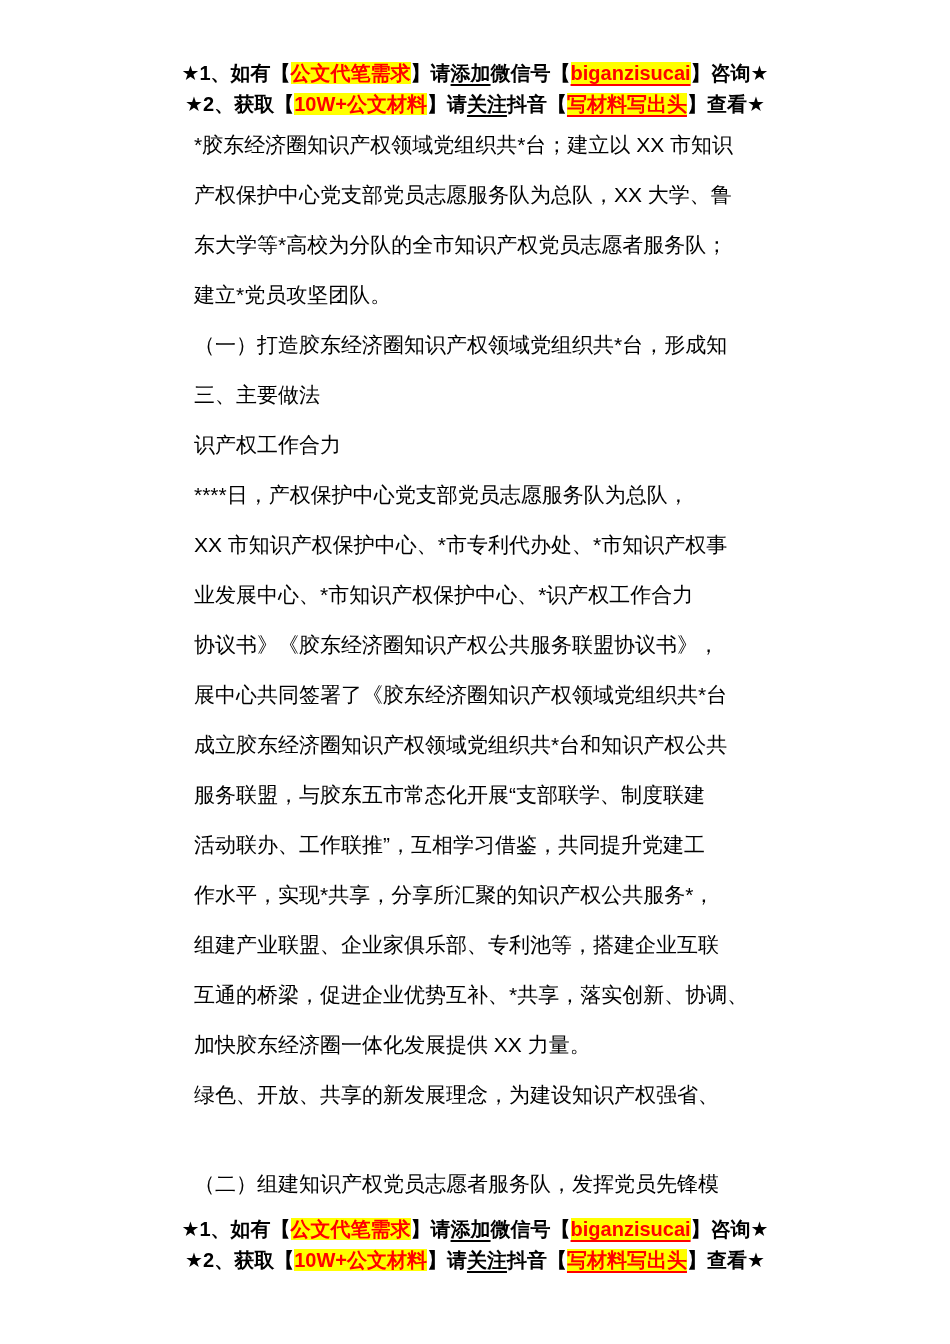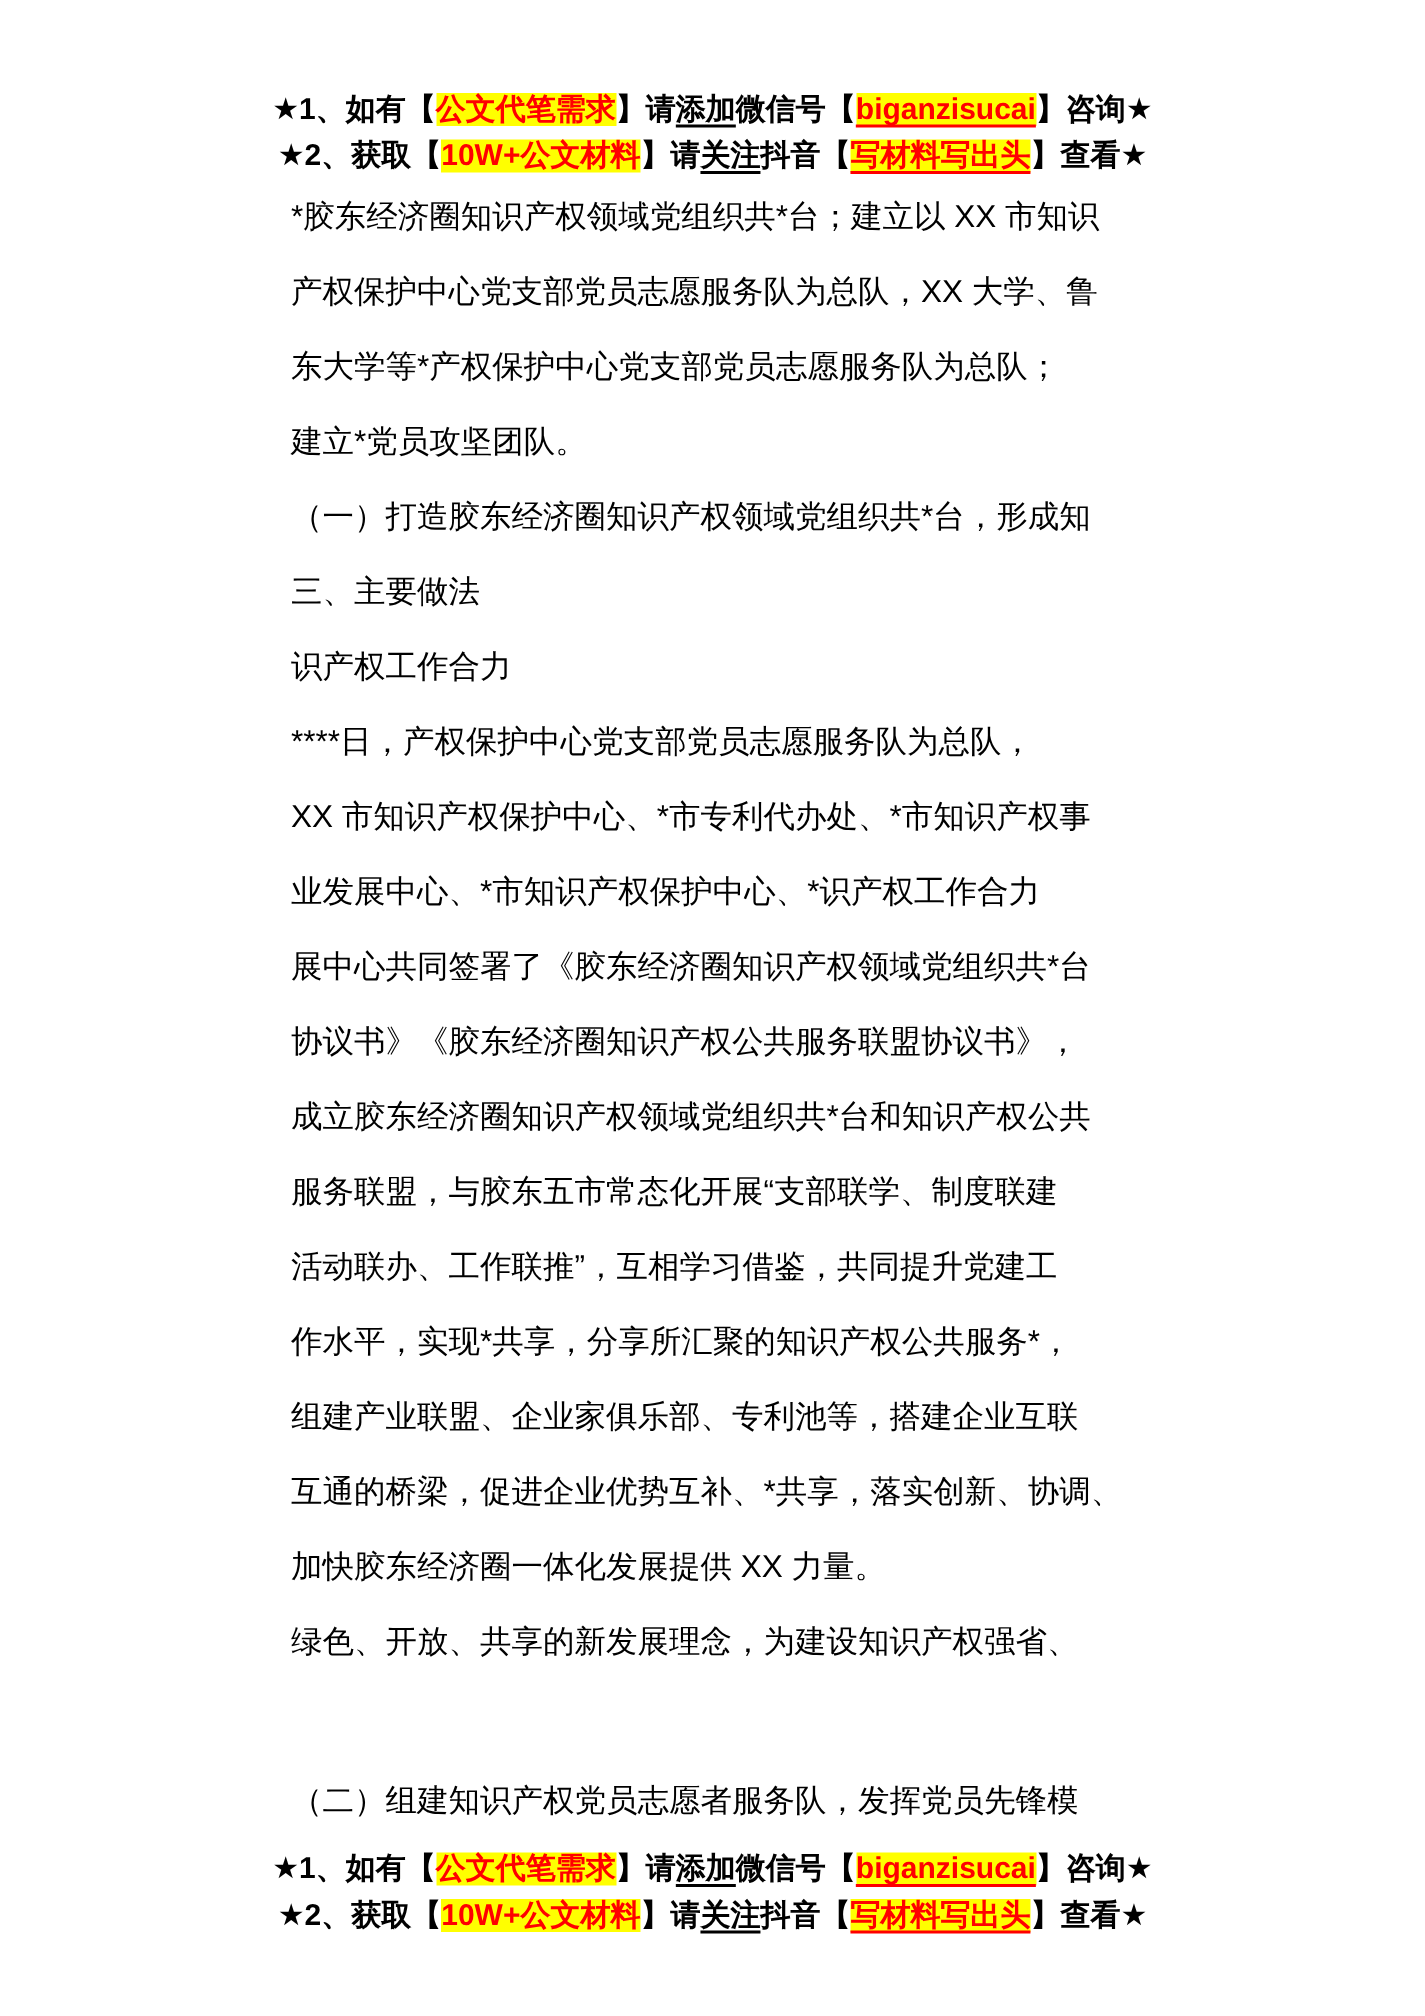--- a/index.html
+++ b/index.html
@@ -48,45 +48,45 @@
   .doc-body {
     margin: 0 80px 0 133px;
     font-size: 21px;
     line-height: 50px;
     color: var(--fg, #000000);
   }
   .doc-body .line {
     height: 50px;
     white-space: pre;
   }
-  .doc-body .gap-before { margin-top: 56px; }
+  .doc-body .gap-before { margin-top: 39px; }
 </style>
 </head>
 <body>
 
 <div class="page">
 
   <div class="banner top">
     <div class="banner-line"><span class="seg seg-plain">★1、如有【</span><span class="seg seg-highlight">公文代笔需求</span><span class="seg seg-plain">】请</span><span class="seg seg-underline">添加</span><span class="seg seg-plain">微信号【</span><span class="seg seg-highlight-underline">biganzisucai</span><span class="seg seg-plain">】咨询★</span></div>
     <div class="banner-line"><span class="seg seg-plain">★2、获取【</span><span class="seg seg-highlight">10W+公文材料</span><span class="seg seg-plain">】请</span><span class="seg seg-underline">关注</span><span class="seg seg-plain">抖音【</span><span class="seg seg-highlight-underline">写材料写出头</span><span class="seg seg-plain">】查看★</span></div>
   </div>
 
   <div class="doc-body">
       <div class="line">*胶东经济圈知识产权领域党组织共*台；建立以 XX 市知识</div>
       <div class="line">产权保护中心党支部党员志愿服务队为总队，XX 大学、鲁</div>
-      <div class="line">东大学等*产权保护中心党支部党员志愿服务队为总队；</div>
+      <div class="line">东大学等*高校为分队的全市知识产权党员志愿者服务队；</div>
       <div class="line">建立*党员攻坚团队。</div>
       <div class="line">（一）打造胶东经济圈知识产权领域党组织共*台，形成知</div>
       <div class="line">三、主要做法</div>
       <div class="line">识产权工作合力</div>
       <div class="line">****日，产权保护中心党支部党员志愿服务队为总队，</div>
       <div class="line">XX 市知识产权保护中心、*市专利代办处、*市知识产权事</div>
       <div class="line">业发展中心、*市知识产权保护中心、*识产权工作合力</div>
+      <div class="line">协议书》《胶东经济圈知识产权公共服务联盟协议书》，</div>
       <div class="line">展中心共同签署了《胶东经济圈知识产权领域党组织共*台</div>
-      <div class="line">协议书》《胶东经济圈知识产权公共服务联盟协议书》，</div>
       <div class="line">成立胶东经济圈知识产权领域党组织共*台和知识产权公共</div>
       <div class="line">服务联盟，与胶东五市常态化开展“支部联学、制度联建</div>
       <div class="line">活动联办、工作联推”，互相学习借鉴，共同提升党建工</div>
       <div class="line">作水平，实现*共享，分享所汇聚的知识产权公共服务*，</div>
       <div class="line">组建产业联盟、企业家俱乐部、专利池等，搭建企业互联</div>
       <div class="line">互通的桥梁，促进企业优势互补、*共享，落实创新、协调、</div>
       <div class="line">加快胶东经济圈一体化发展提供 XX 力量。</div>
       <div class="line">绿色、开放、共享的新发展理念，为建设知识产权强省、</div>
       <div class="line gap-before">（二）组建知识产权党员志愿者服务队，发挥党员先锋模</div>
     </div>

